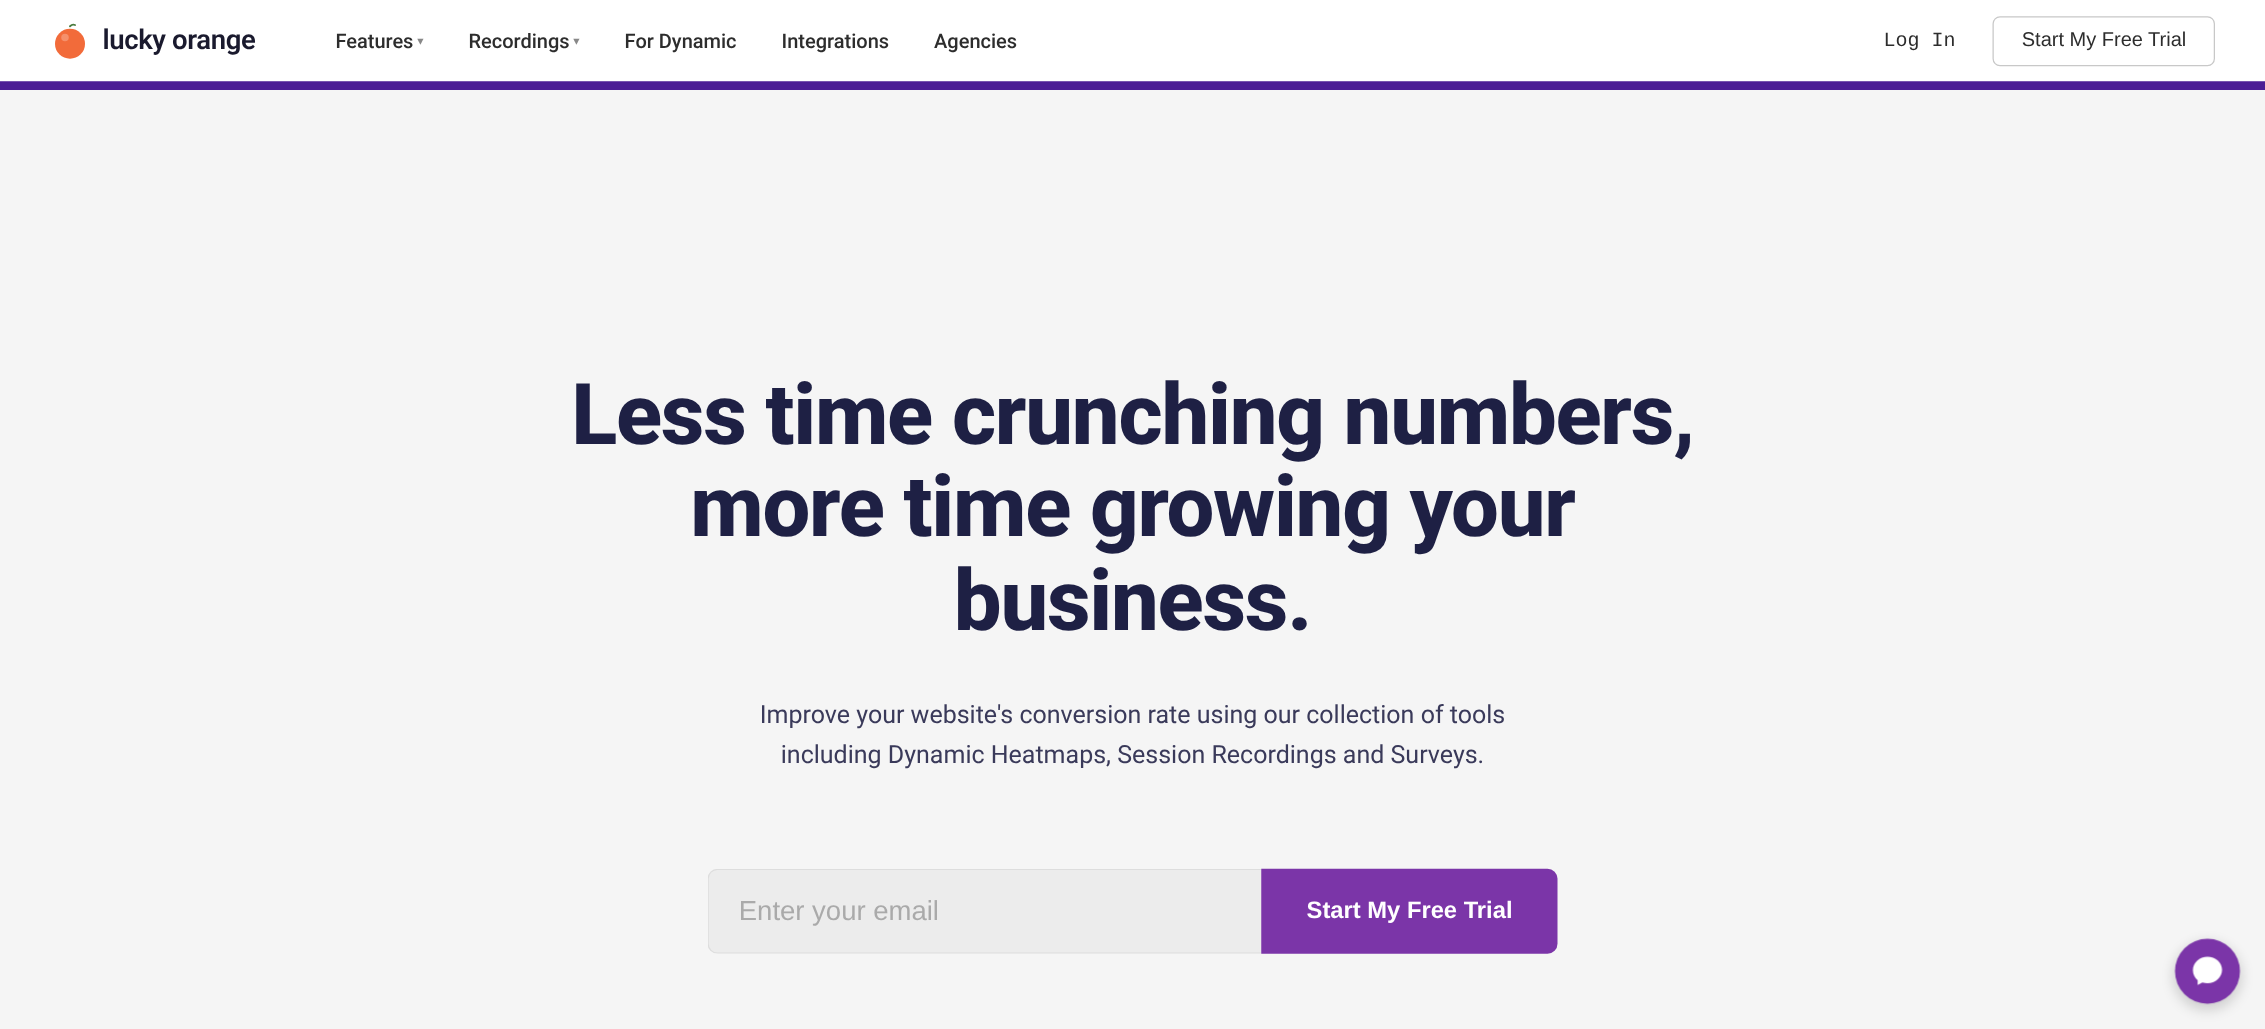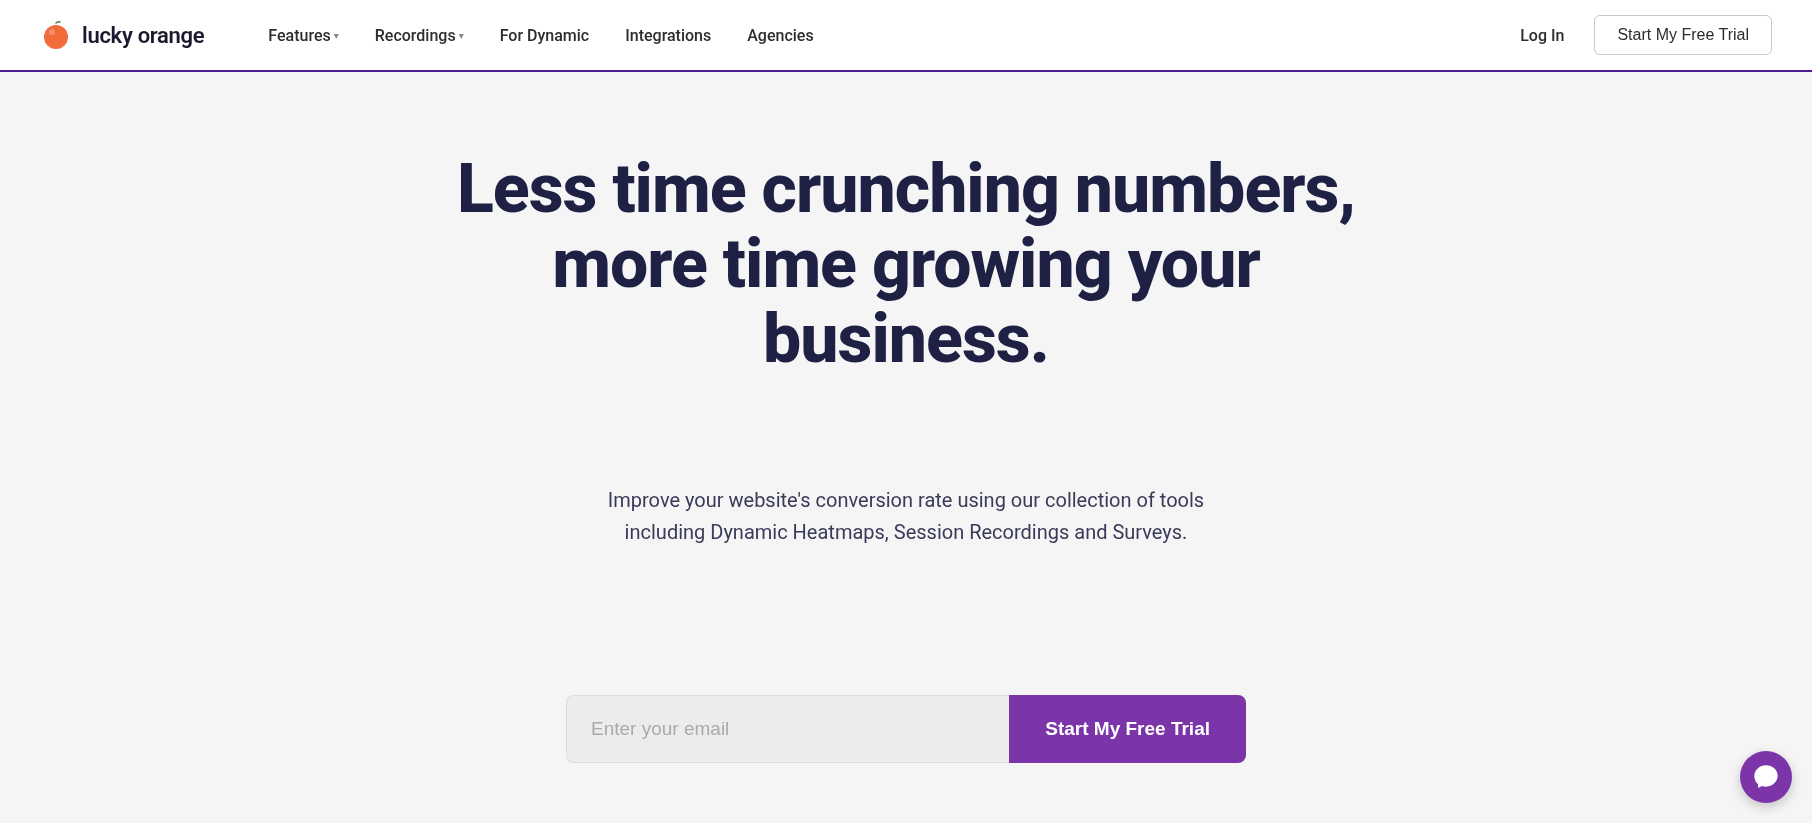--- a/index.html
+++ b/index.html
@@ -11,21 +11,21 @@
     body {
       font-family: -apple-system, BlinkMacSystemFont, 'Segoe UI', Roboto, Helvetica, Arial, sans-serif;
       background-color: #f5f5f5;
       min-height: 823px;
       overflow-x: hidden;
     }
 
     
     nav {
       background-color: #ffffff;
-      border-bottom: 2px solid #4c1d95;
+      border-bottom: 7px solid #4c1d95;
       display: flex;
       align-items: center;
       padding: 0 40px;
       height: 72px;
       position: relative;
       z-index: 10;
       justify-content: center;
     }
 
     .logo-area {
@@ -79,20 +79,21 @@
       align-items: center;
       gap: 16px;
     }
 
     .nav-login {
       font-size: 16px;
       font-weight: 500;
       color: #2d2d2d;
       cursor: pointer;
       padding: 8px 14px;
+      font-family: Liberation Mono, monospace;
     }
 
     .nav-trial-btn {
       background: #ffffff;
       border: 1.5px solid #c8c8c8;
       border-radius: 6px;
       padding: 10px 22px;
       font-size: 16px;
       font-weight: 500;
       color: #2d2d2d;
@@ -100,21 +101,21 @@
       white-space: nowrap;
       transition: background 0.15s;
     }
 
     
     .hero {
       background-color: #f5f5f5;
       display: flex;
       flex-direction: column;
       align-items: center;
-      justify-content: space-between;
+      justify-content: flex-end;
       padding: 80px 40px 60px;
       min-height: calc(823px - 72px);
       text-align: center;
     }
 
     .hero-headline {
       font-size: 68px;
       font-weight: 800;
       color: #1e2044;
       line-height: 1.1;
@@ -141,21 +142,21 @@
       justify-content: center;
     }
 
     .hero-email-input {
       flex: 1;
       height: 68px;
       border: 1.5px solid #ddd;
       border-right: none;
       border-radius: 8px 0 0 8px;
       padding: 0 24px;
-      font-size: 19px;
+      font-size: 22px;
       color: #aaa;
       background: #ececec;
       outline: none;
       min-width: 0;
     }
 
     .hero-email-input::placeholder {
       color: #aaa;
     }
 

